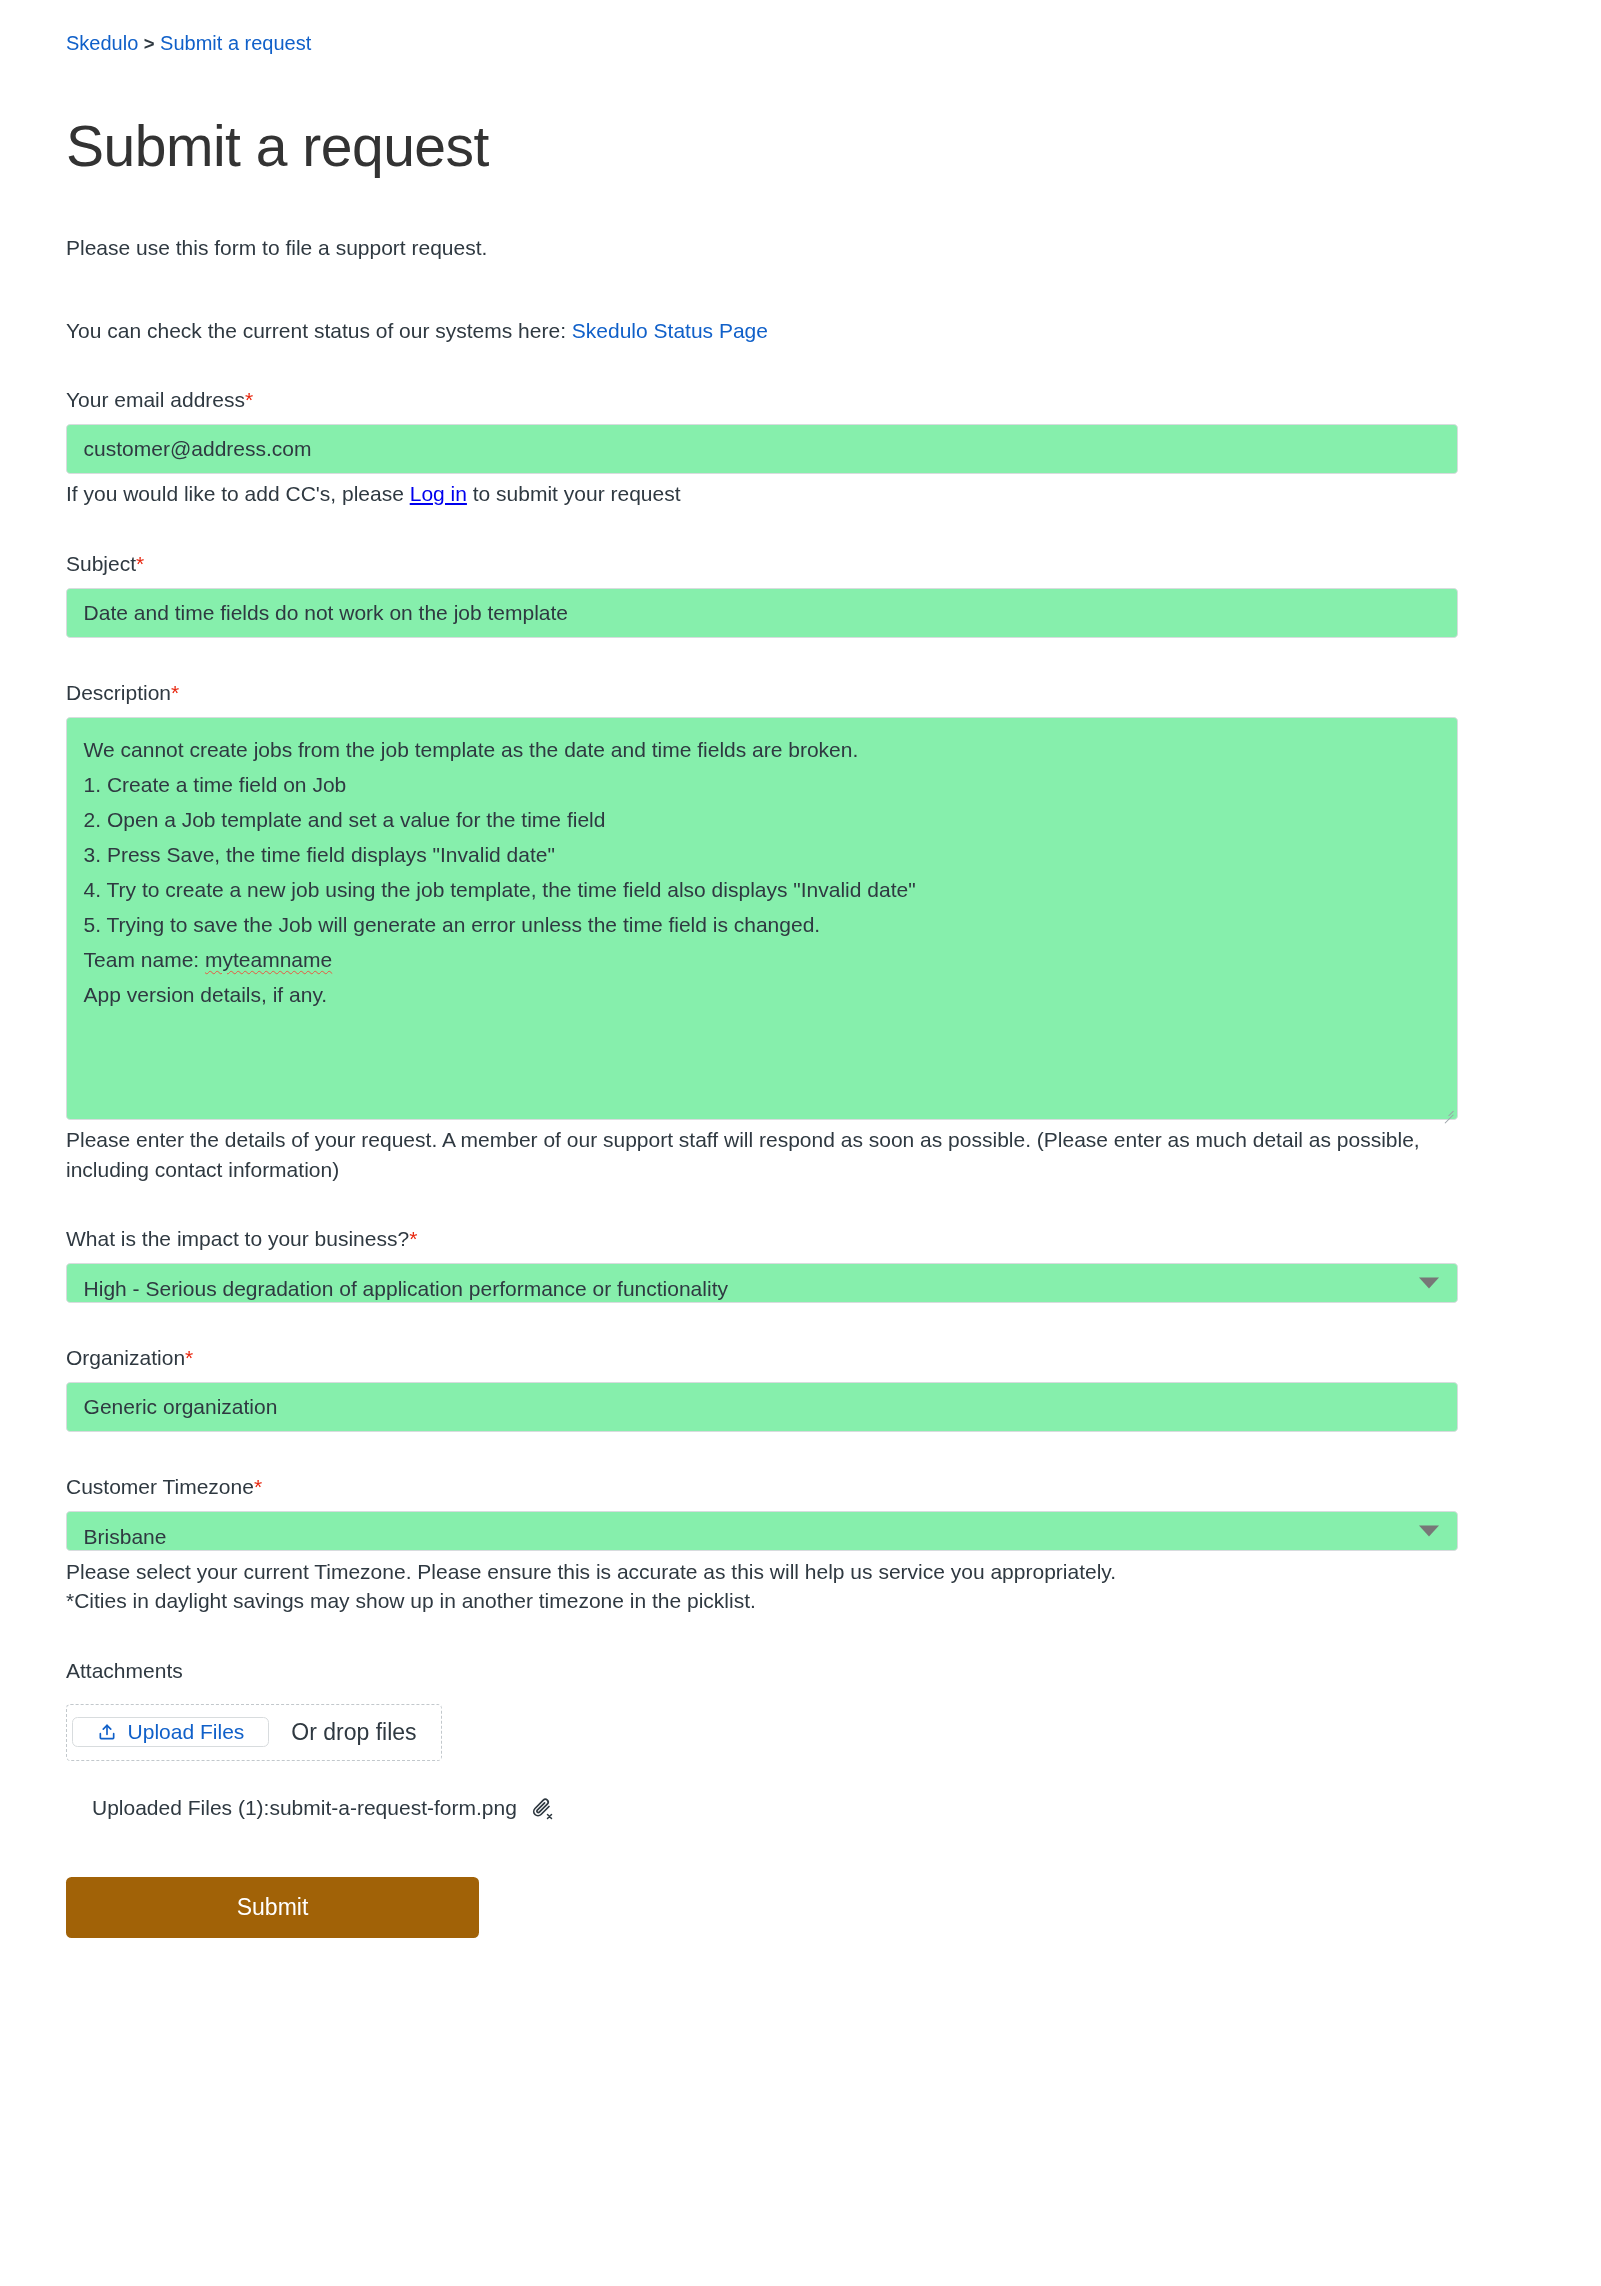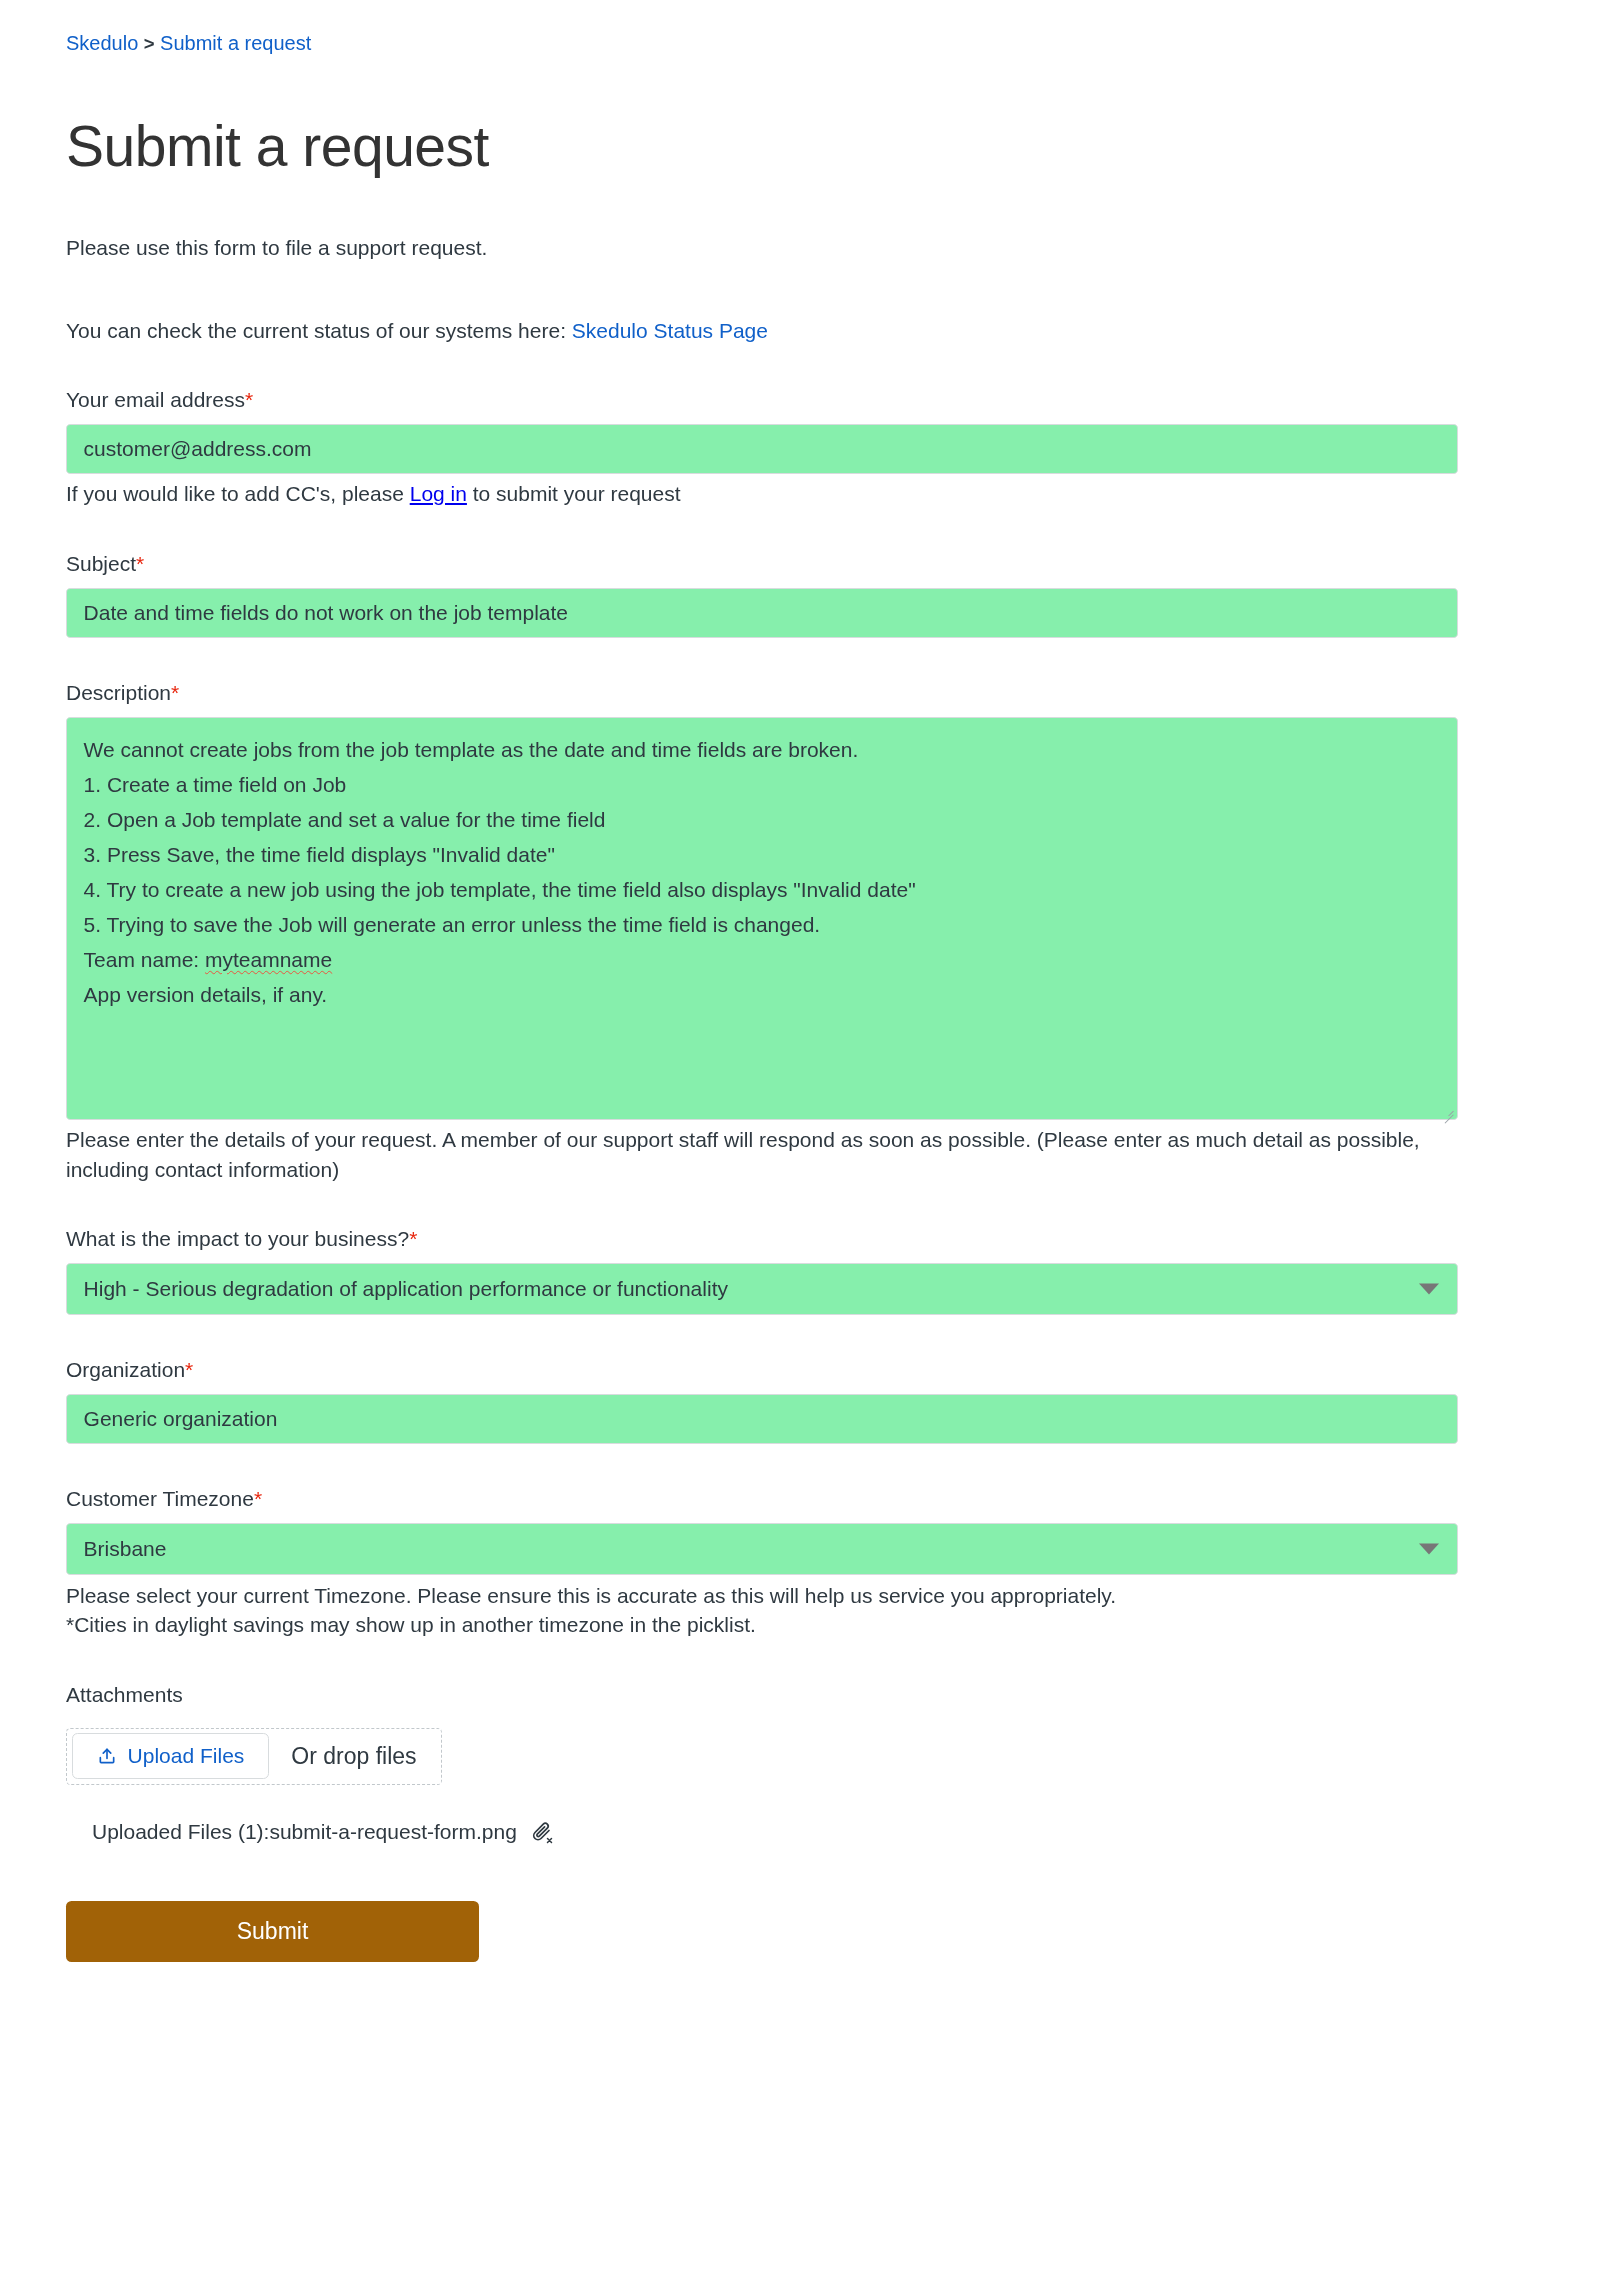--- a/index.html
+++ b/index.html
@@ -89,21 +89,21 @@
     display: block;
   }
   .input-box {
     height: 50px;
     line-height: 48px;
     padding: 0 16.6px;
     white-space: nowrap;
     overflow: hidden;
   }
   .select-box {
-    height: 52px;
+    height: 40px;
     line-height: 50px;
     padding: 0 48px 0 16.6px;
     position: relative;
     white-space: nowrap;
     overflow: hidden;
   }
   .select-arrow {
     position: absolute;
     right: 18.5px;
     top: 50%;
@@ -174,21 +174,21 @@
     height: 57px;
   }
   .upload-btn {
     display: inline-flex;
     align-items: center;
     gap: 11px;
     border: 0.9px solid #d8dcde;
     border-radius: 5.5px;
     background: #ffffff;
     padding: 4px 24px;
-    height: 46px;
+    height: 30px;
     font-size: 21px;
     color: #1060c9;
     cursor: pointer;
     font-family: "Liberation Sans", sans-serif;
   }
   .upload-icon { display: inline-block; width: 20px; height: 20px; }
   .drop-text {
     font-size: 23px;
     color: #2f3941;
     padding: 0 20px 0 22px;

